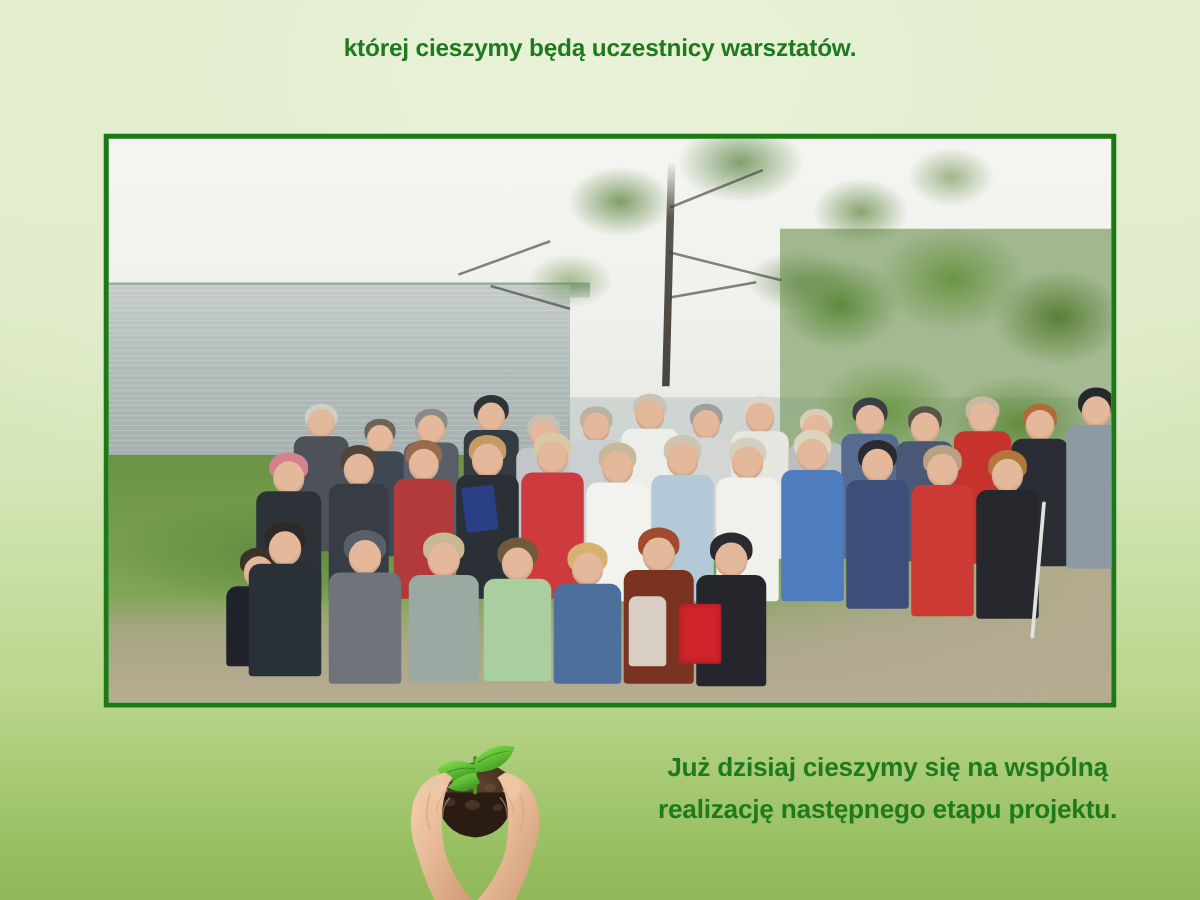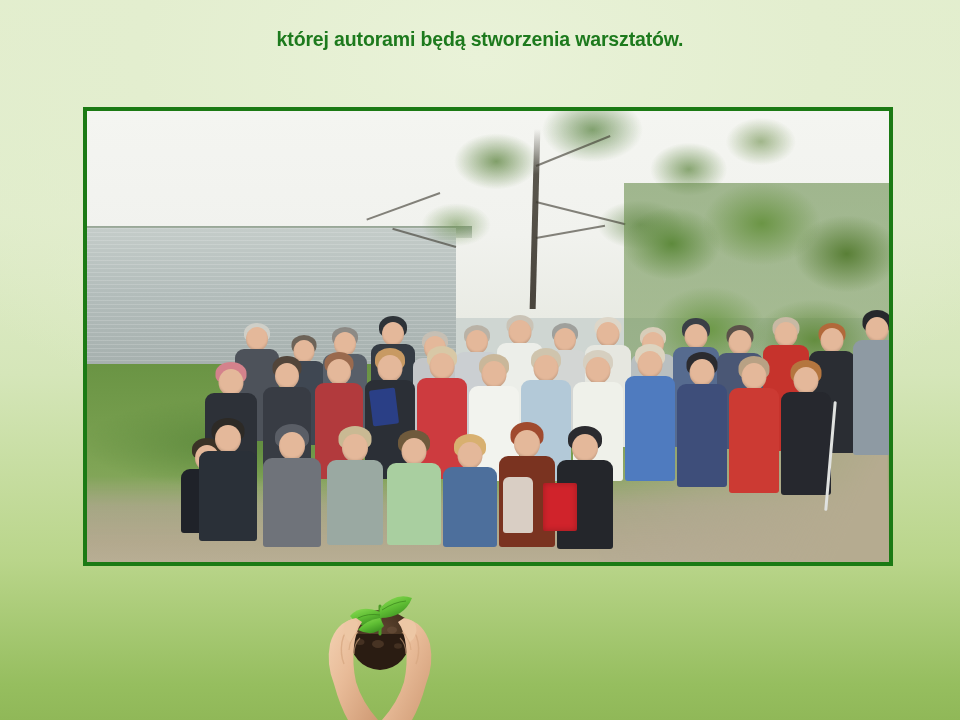--- a/index.html
+++ b/index.html
@@ -207,21 +207,21 @@
     z-index: 5;
   }
   #hands-graphic svg { display: block; }
 </style>
 </head>
 <body>
 
 <div id="slide">
 
   <div id="title-block">
-    <div class="title-line">której autorami będą stworzenia warsztatów.</div>
+    <div class="title-line">której cieszymy będą uczestnicy warsztatów.</div>
   </div>
 
   <div id="photo-frame">
     <div id="photo">
 
       <div class="ph-sky"></div>
       <div class="ph-farbank"></div>
       <div class="ph-water"></div>
 
       <div class="ph-tree-canopy"></div>
@@ -421,20 +421,24 @@
         </div>
 
         <div style="position:absolute;left:456px;top:372px;width:34px;height:48px;background:#d0232b;border-radius:2px;box-shadow:inset 0 0 6px rgba(0,0,0,0.25);"></div>
         <div style="position:absolute;left:416px;top:366px;width:30px;height:56px;background:rgba(238,240,233,0.82);border-radius:6px 6px 3px 3px;"></div>
         <div style="position:absolute;left:284px;top:278px;width:26px;height:36px;background:#2a3f86;transform:rotate(-7deg);border-radius:2px;"></div>
         <div style="position:absolute;left:742px;top:290px;width:3px;height:110px;background:#e0e2e0;transform:rotate(5deg);border-radius:2px;"></div>
       </div>
     </div>
   </div>
 
+  <div id="caption-block">
+    <div class="caption-line">Już dzisiaj cieszymy się na wspólną</div>
+    <div class="caption-line">realizację następnego etapu projektu.</div>
+  </div>
 
   <div id="hands-graphic">
     <svg width="160" height="160" viewBox="0 0 160 160" aria-hidden="true">
       <defs>
         <linearGradient id="skin" x1="0" y1="0" x2="1" y2="1">
           <stop offset="0%" stop-color="#f3d2b3"></stop>
           <stop offset="45%" stop-color="#e8bb98"></stop>
           <stop offset="100%" stop-color="#cf9a74"></stop>
         </linearGradient>
         <radialGradient id="soil" cx="50%" cy="35%" r="70%">

